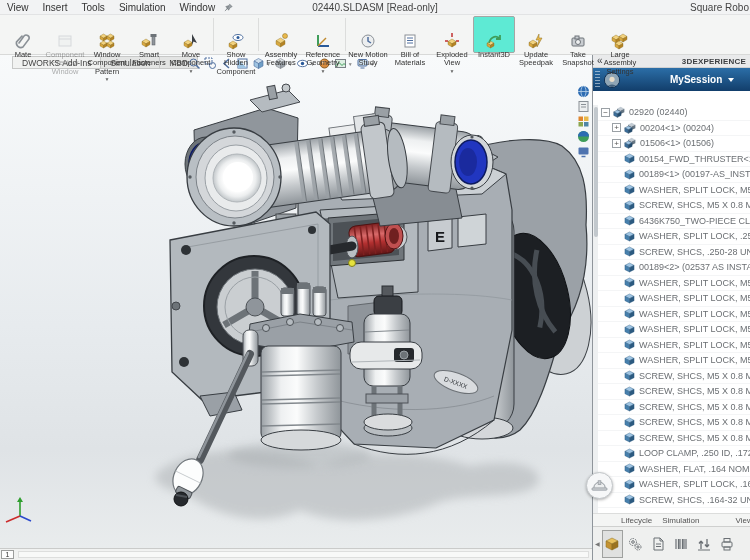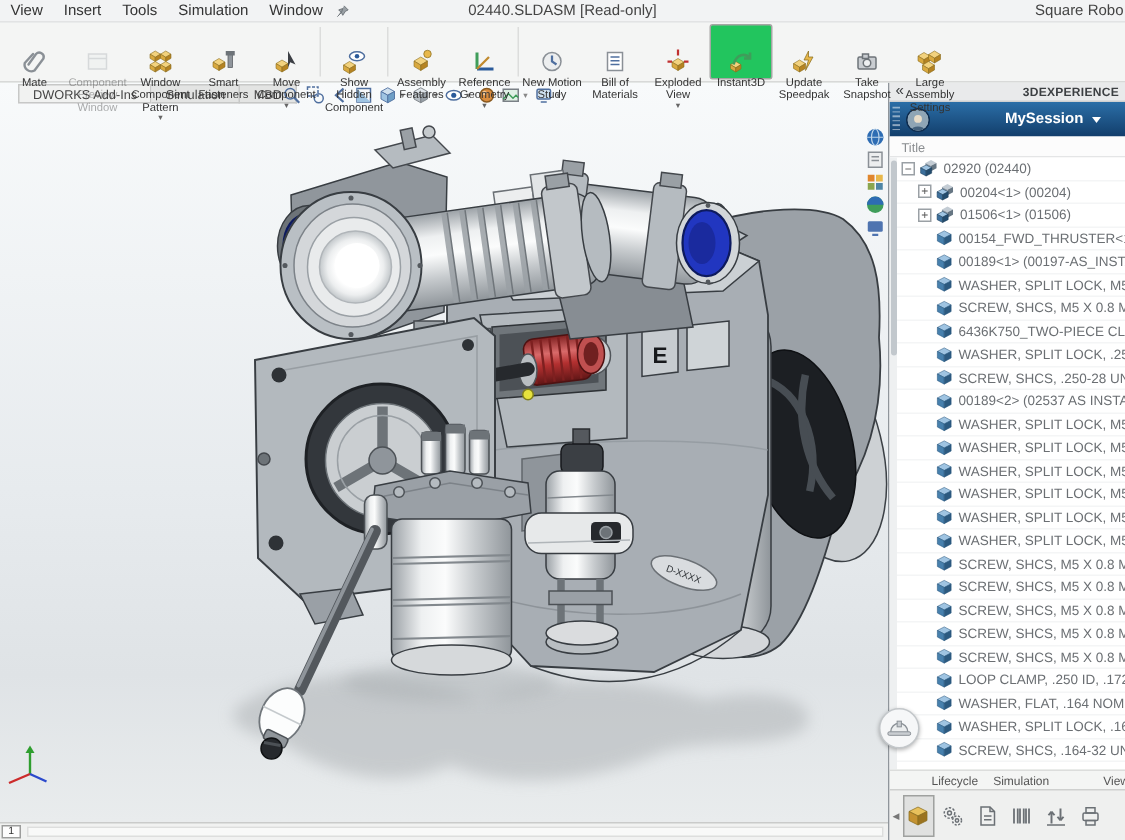--- a/index.html
+++ b/index.html
@@ -15,21 +15,21 @@
   .window-title { position:absolute; left:50%; transform:translateX(-50%); font-size:10px; color:#444; white-space:nowrap; }
   .window-title-right { position:absolute; right:1px; font-size:10px; color:#444; white-space:nowrap; }
   
   .toolbar { position:absolute; top:15px; left:0; width:592px; height:40px; background:#f4f5f4;
     border-bottom:1px solid #d8d9d8; display:flex; align-items:stretch; padding:1px 0 1px 2px; z-index:11; }
   .tb-btn { display:flex; flex-direction:column; align-items:center; justify-content:flex-start;
     width:42px; flex:none; padding:15px 0; border:1px solid transparent; border-radius:2px; cursor:pointer; text-align:center; }
   .tb-btn .lbl { font-size:7.5px; line-height:1.12; color:#333; margin-top:1px; }
   .tb-btn .drop { font-size:5px; color:#666; line-height:1.2; }
   .tb-btn.disabled { opacity:.4; }
-  .tb-btn.active { background:#22c55e; border-color:#a5a6a4; }
+  .tb-btn.active { background:#5eead4; border-color:#a5a6a4; }
   .tb-sep { width:1px; background:#dcdddc; margin:2px 1px; flex:none; }
   .toolbar-right-bg { position:absolute; top:15px; left:592px; right:0; height:40px; background:#f4f5f4; border-bottom:1px solid #d8d9d8; z-index:10;}
   
   .command-tabs { position:absolute; top:56px; left:0; height:13px; display:flex; z-index:9; font-size:8.5px; color:#444; }
   .ctab { padding:1px 9px 0; background:#e3e4e3; border:1px solid #c7c8c7; border-left:none; cursor:pointer; white-space:nowrap; }
   .ctab.first { border-left:1px solid #c7c8c7; background:#f1f2f1;margin-left:12px; }
   
   .headsup { position:absolute; top:57px; left:188px; height:13px; display:flex; align-items:center; gap:3px; z-index:9; }
   .hu-item { display:flex; align-items:center; cursor:pointer; }
   .hu-caret { font-size:5px; color:#888; margin-left:1px; }
@@ -667,21 +667,20 @@
       <span class="avatar">
         <svg width="16" height="16" viewBox="0 0 16 16">
             <rect width="16" height="16" fill="#8fa5b5"></rect>
             <circle cx="8" cy="6" r="3" fill="#e8dcc8"></circle>
             <path d="M2,16 C3,10.5 13,10.5 14,16 Z" fill="#44617c"></path>
           </svg>
       </span>
       <span class="session-label">MySession</span>
       <span class="session-caret"></span>
     </div>
-    <div class="title-row">Title</div>
     <div class="tree" id="tree">
         <div class="tree-row" style="padding-left: 8px;">
           <span class="expander">−</span>
           <span class="node-icon">
             <svg width="12" height="12" viewBox="0 0 13 13">
               <g transform="translate(3.5,0) scale(.8)">
                 <polygon points="1,3.6 6,1 11,3.6 6,6.2" fill="#c3ccd4"></polygon>
                 <polygon points="1,3.6 6,6.2 6,11 1,8.4" fill="#8b98a4"></polygon>
                 <polygon points="6,6.2 11,3.6 11,8.4 6,11" fill="#667683"></polygon>
               </g>

